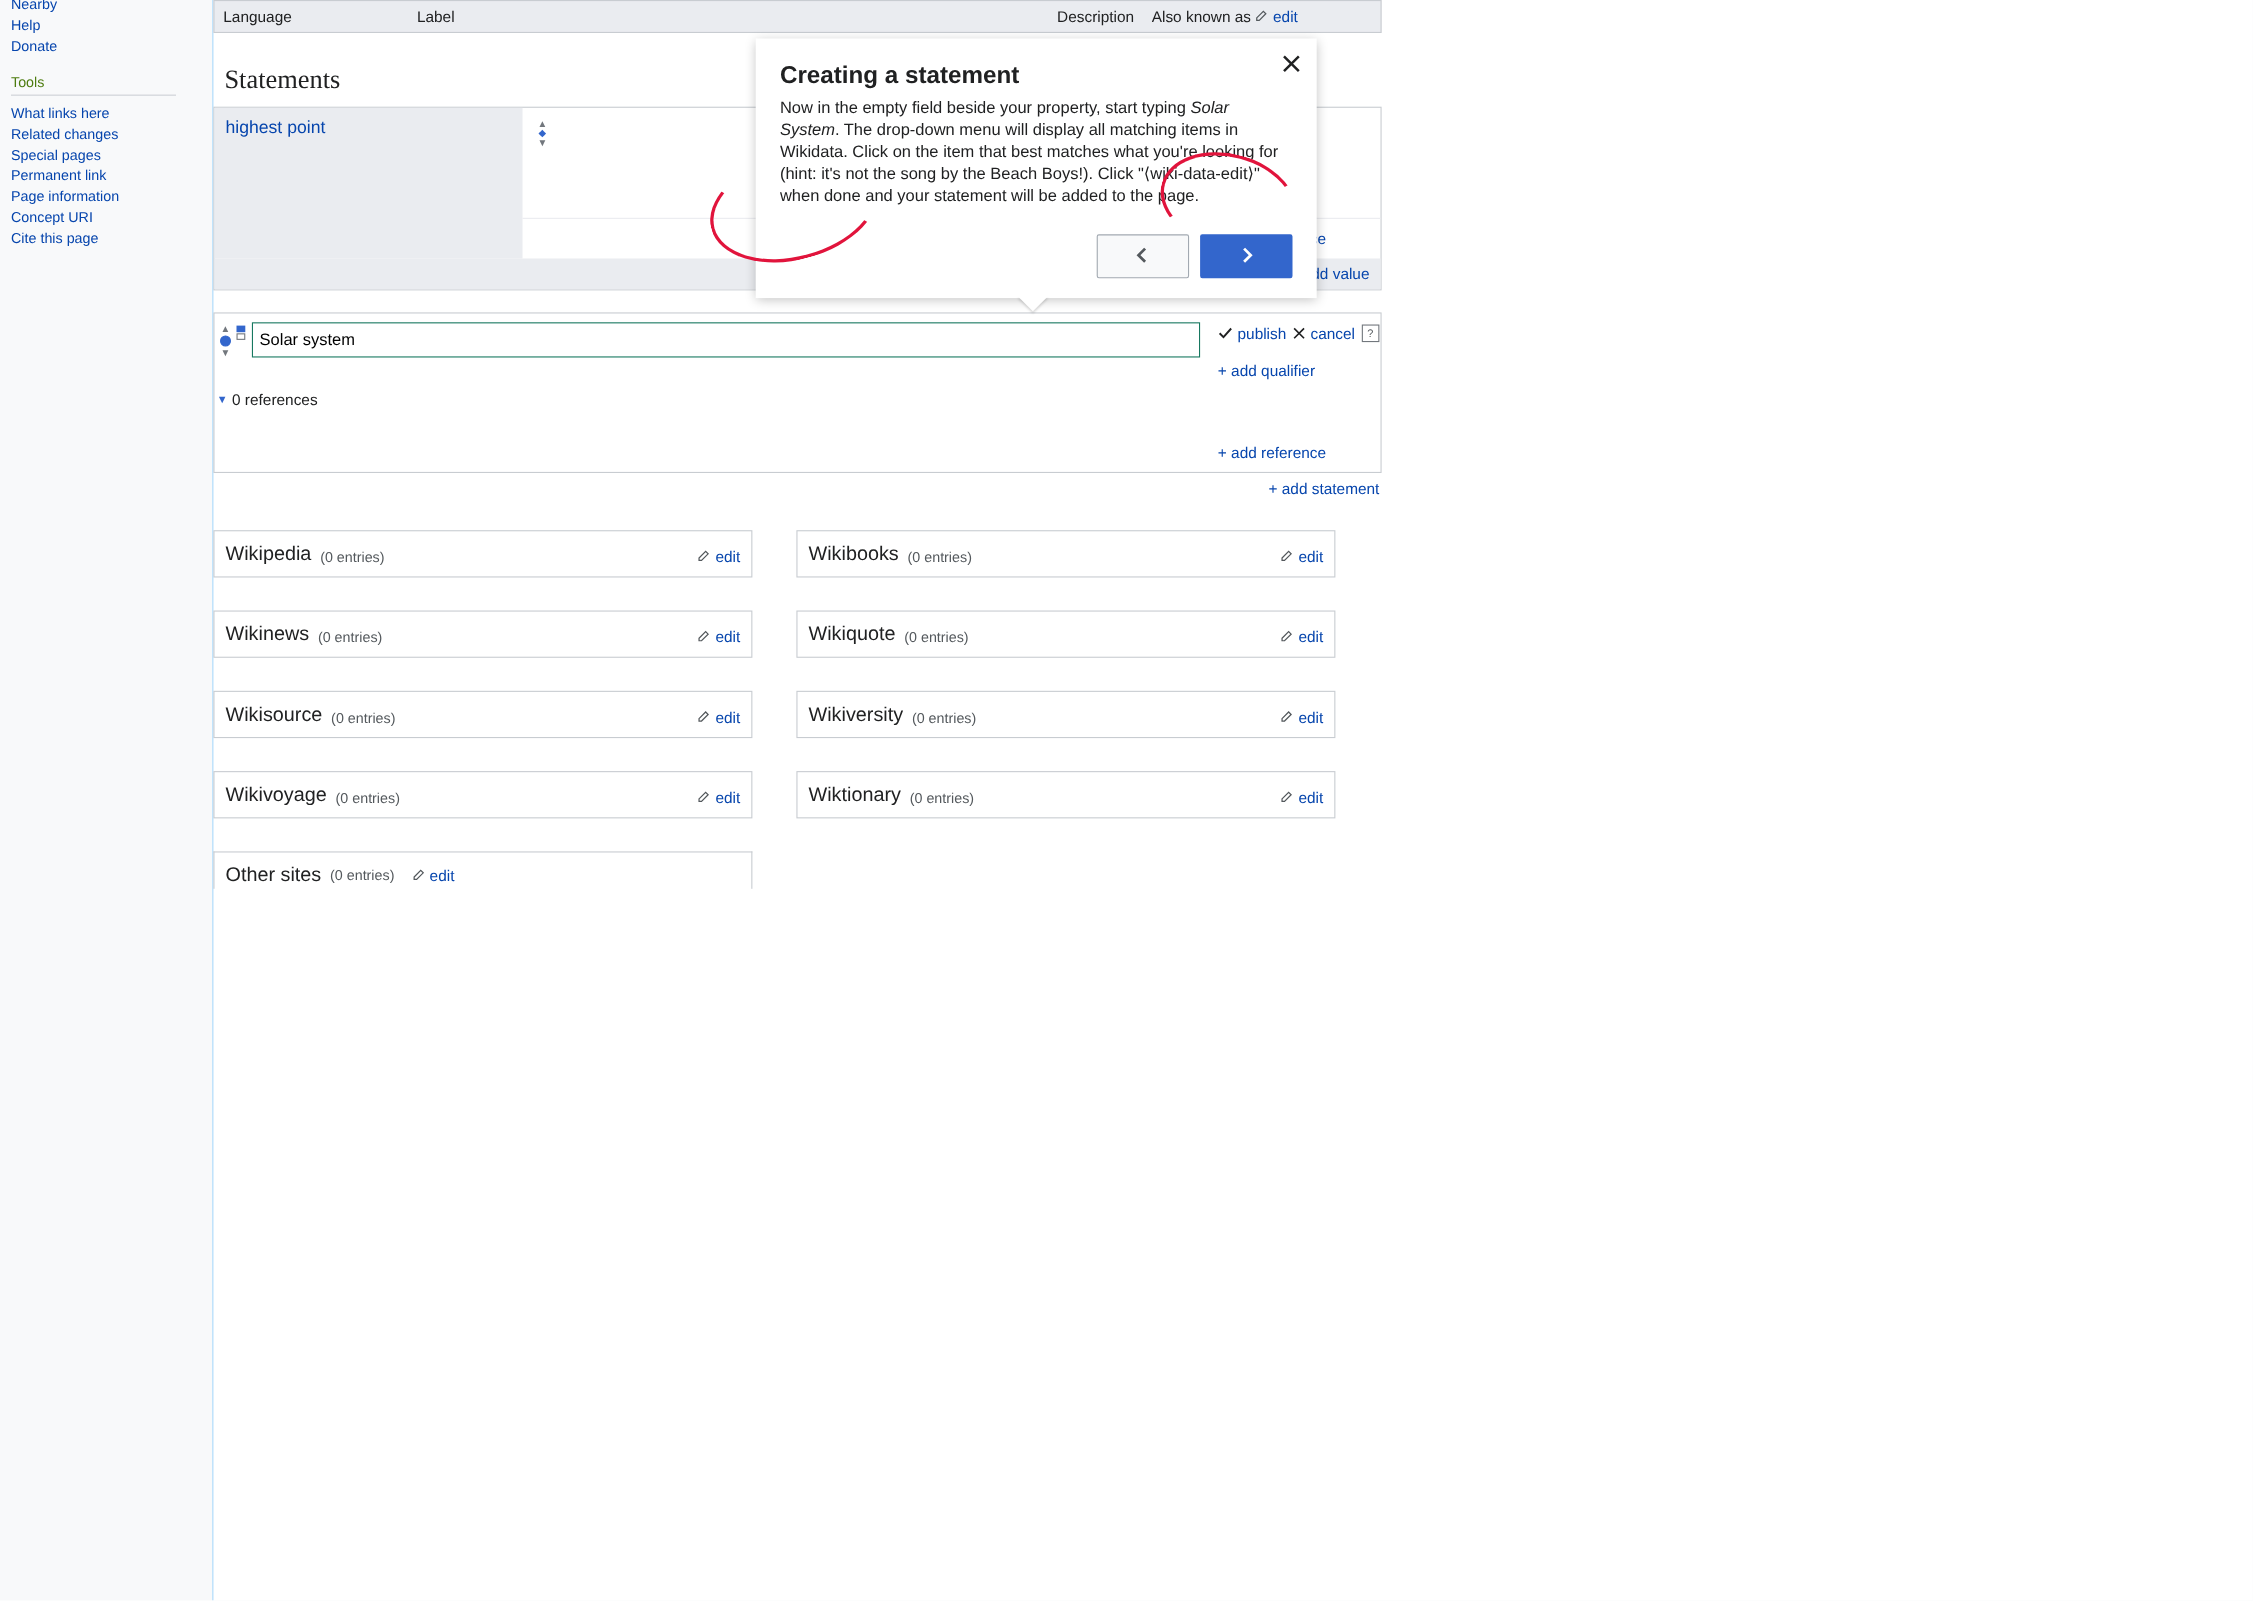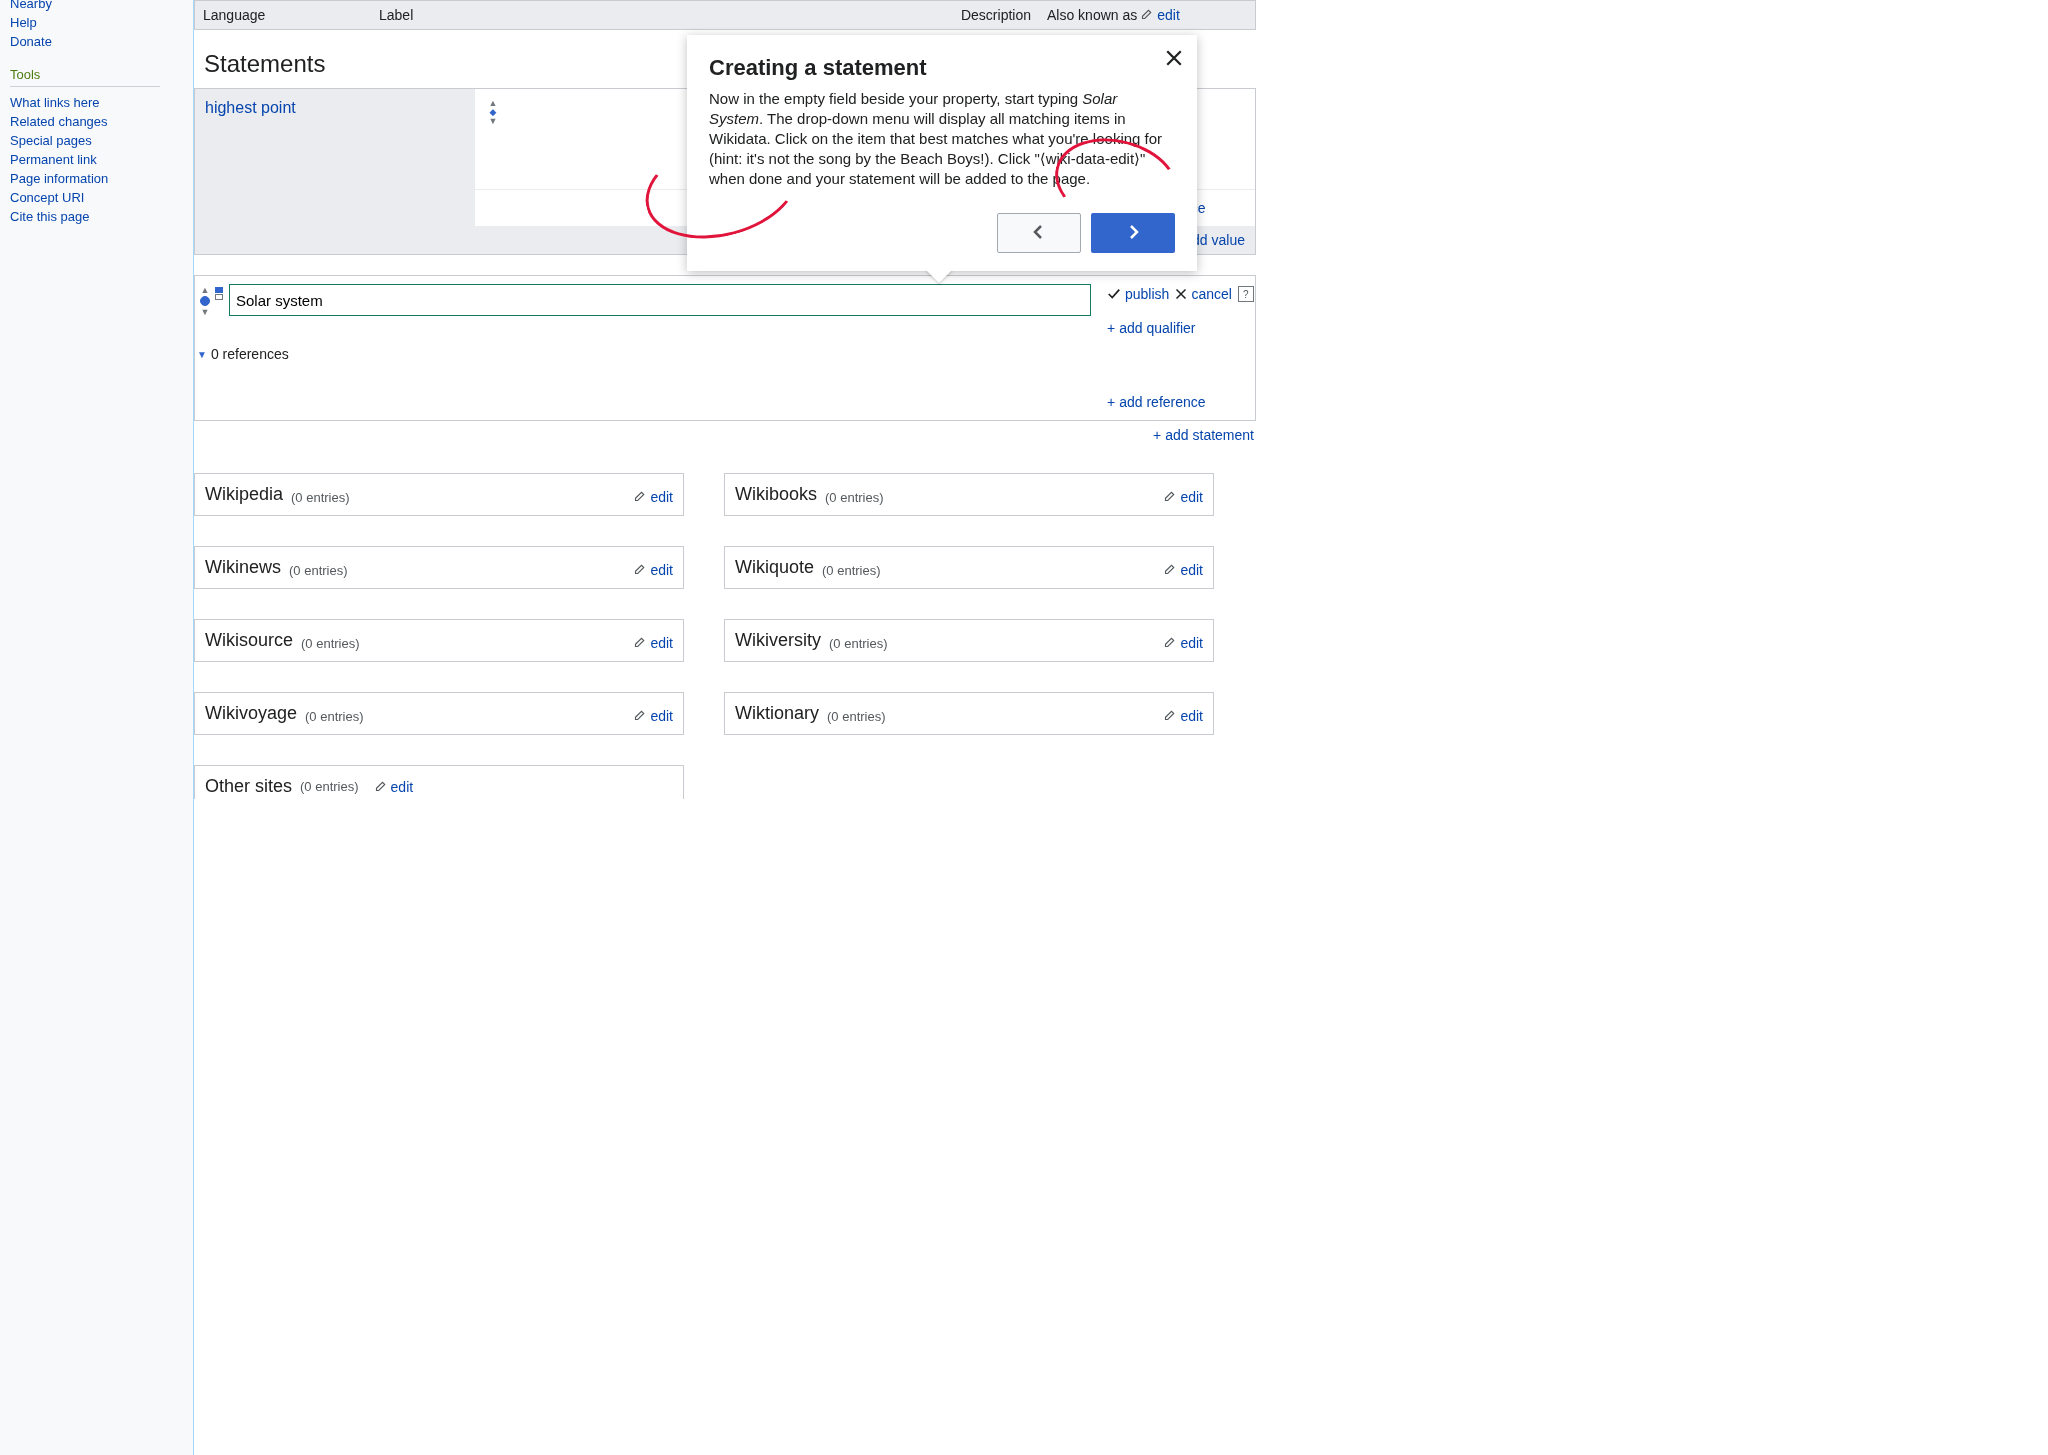--- a/index.html
+++ b/index.html
@@ -58,24 +58,24 @@
   }
   .term-table .lang { width: 160px; }
   .term-table .label { width: 260px; }
   .term-table .desc { flex: 1; text-align: right; }
   .term-table .aka { width: 200px; display: flex; align-items: center; gap: 4px; }
   .pencil-icon svg { width: 12px; height: 12px; stroke: #54595d; fill: #54595d; }
   a.edit-link { color: #0645ad; text-decoration: none; font-size: 14px; display: inline-flex; align-items: center; gap: 4px;}
   a.action-link { color: #0645ad; text-decoration: none; font-size: 14px; display: inline-flex; align-items: center; gap: 4px;}
 
   h2.statements-head {
-    font-family: Liberation Sans, sans-serif;
+    font-family: Liberation Serif, serif;
     font-weight: normal;
     font-size: 24px;
-    margin: 20px 0 10px 10px;
+    margin: 30px 0 10px 10px;
   }
   .statement-group {
     border: 1px solid #c8ccd1;
     max-width: 1060px;
     margin-bottom: 20px;
     display: flex;
     flex-wrap: wrap;
     position: relative;
   }
   .stmt-side {

